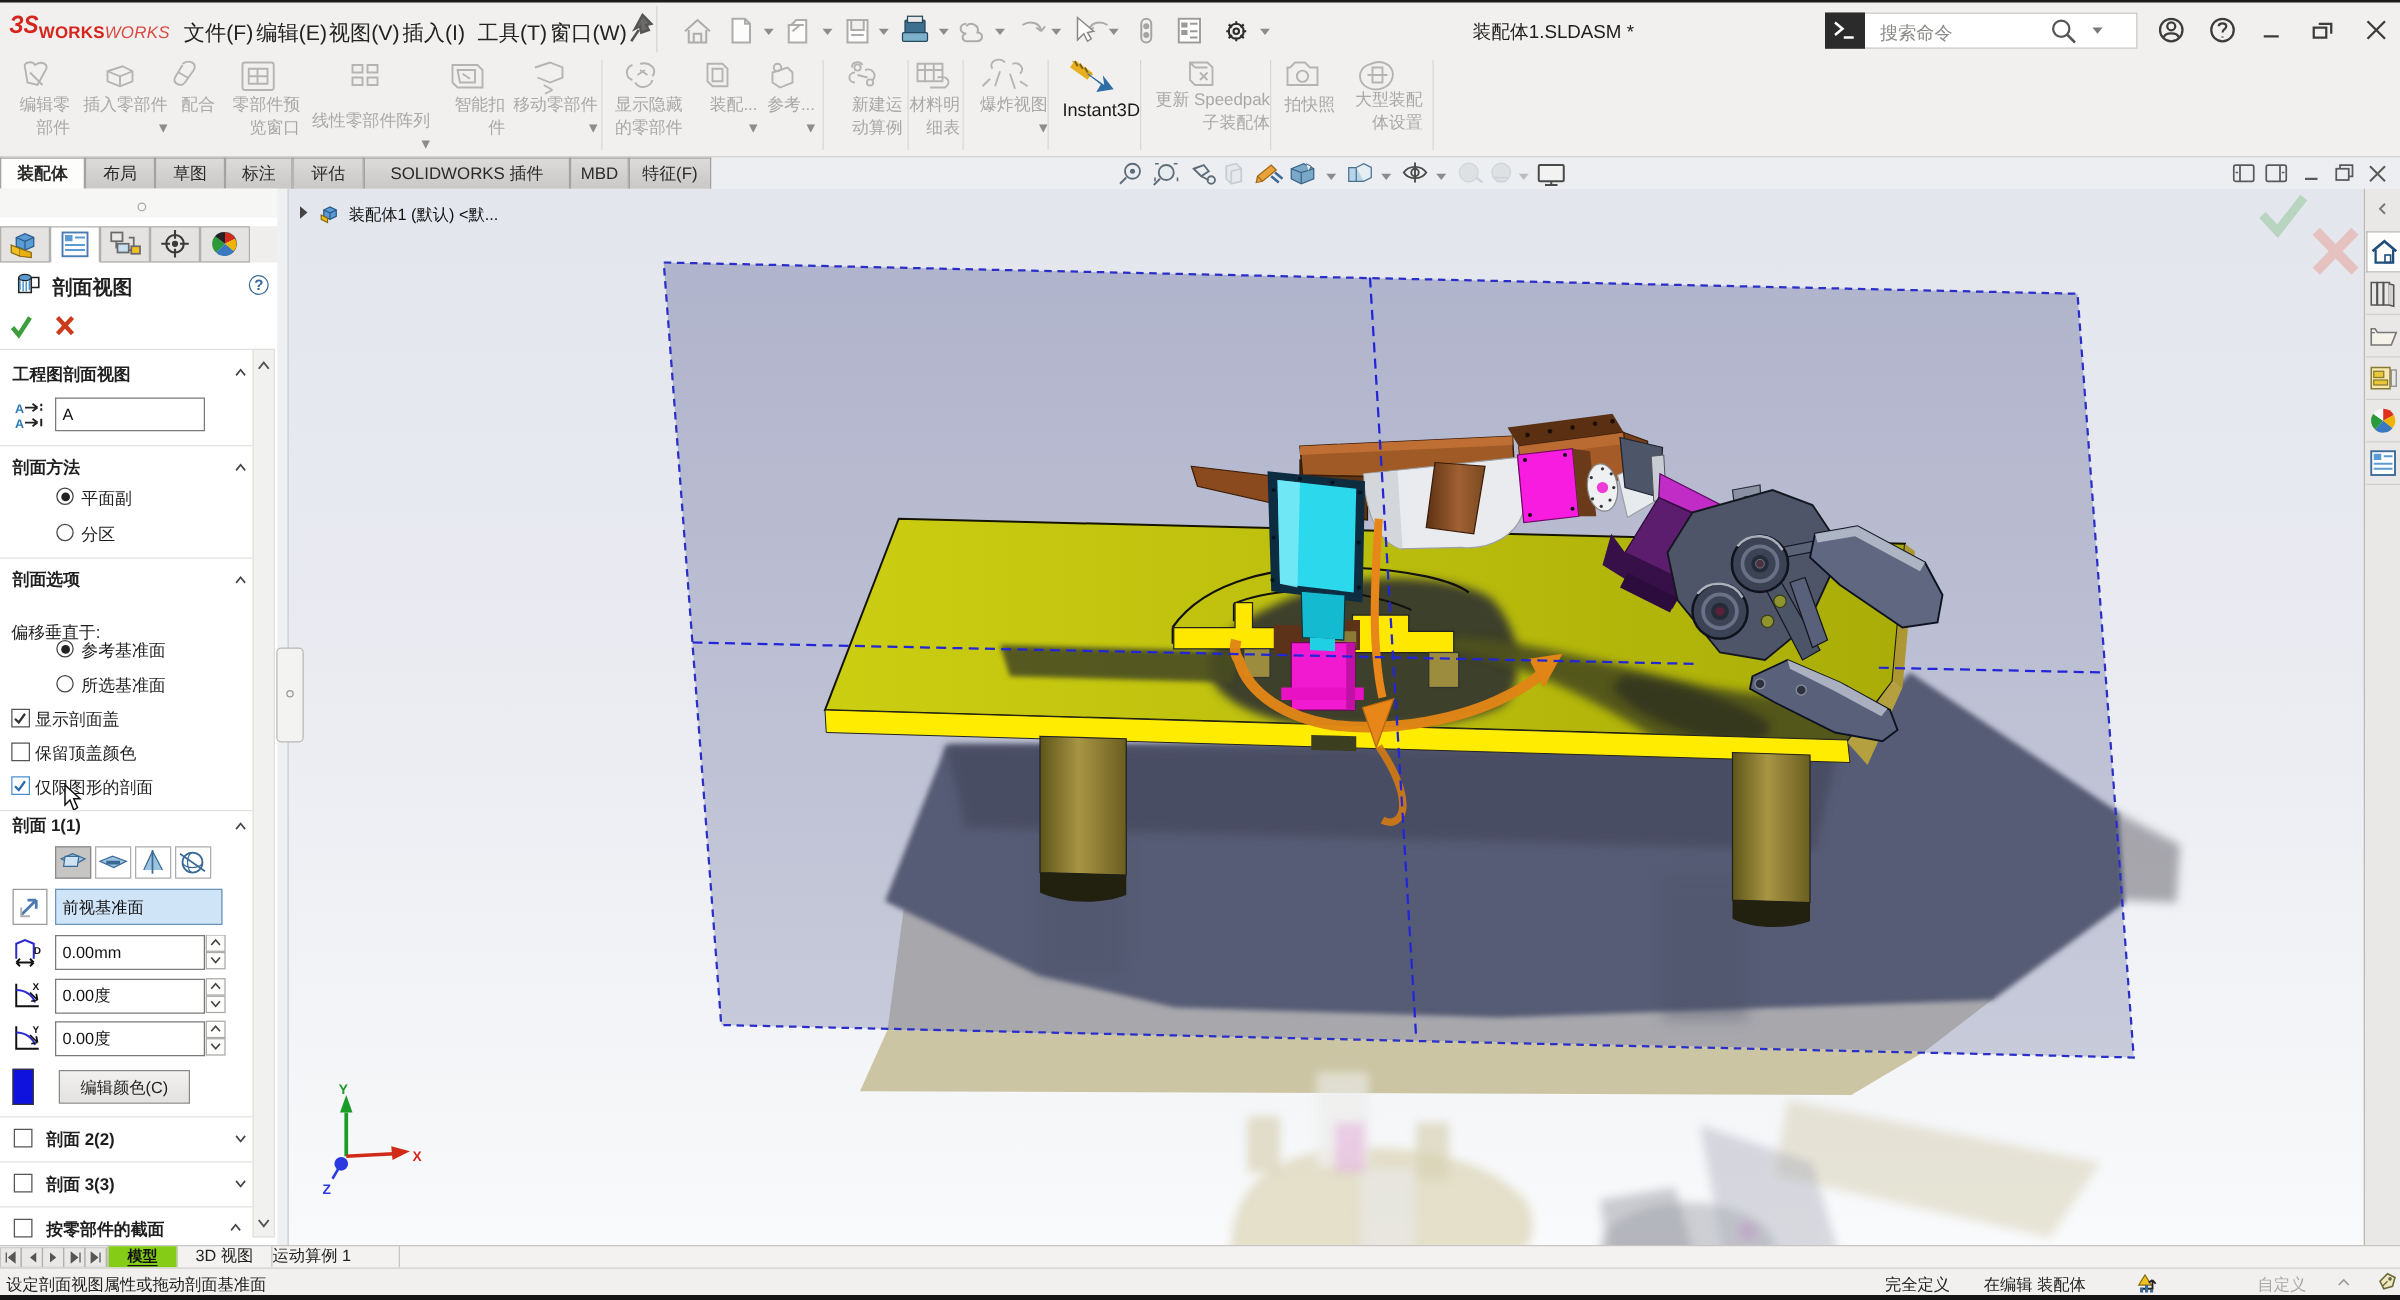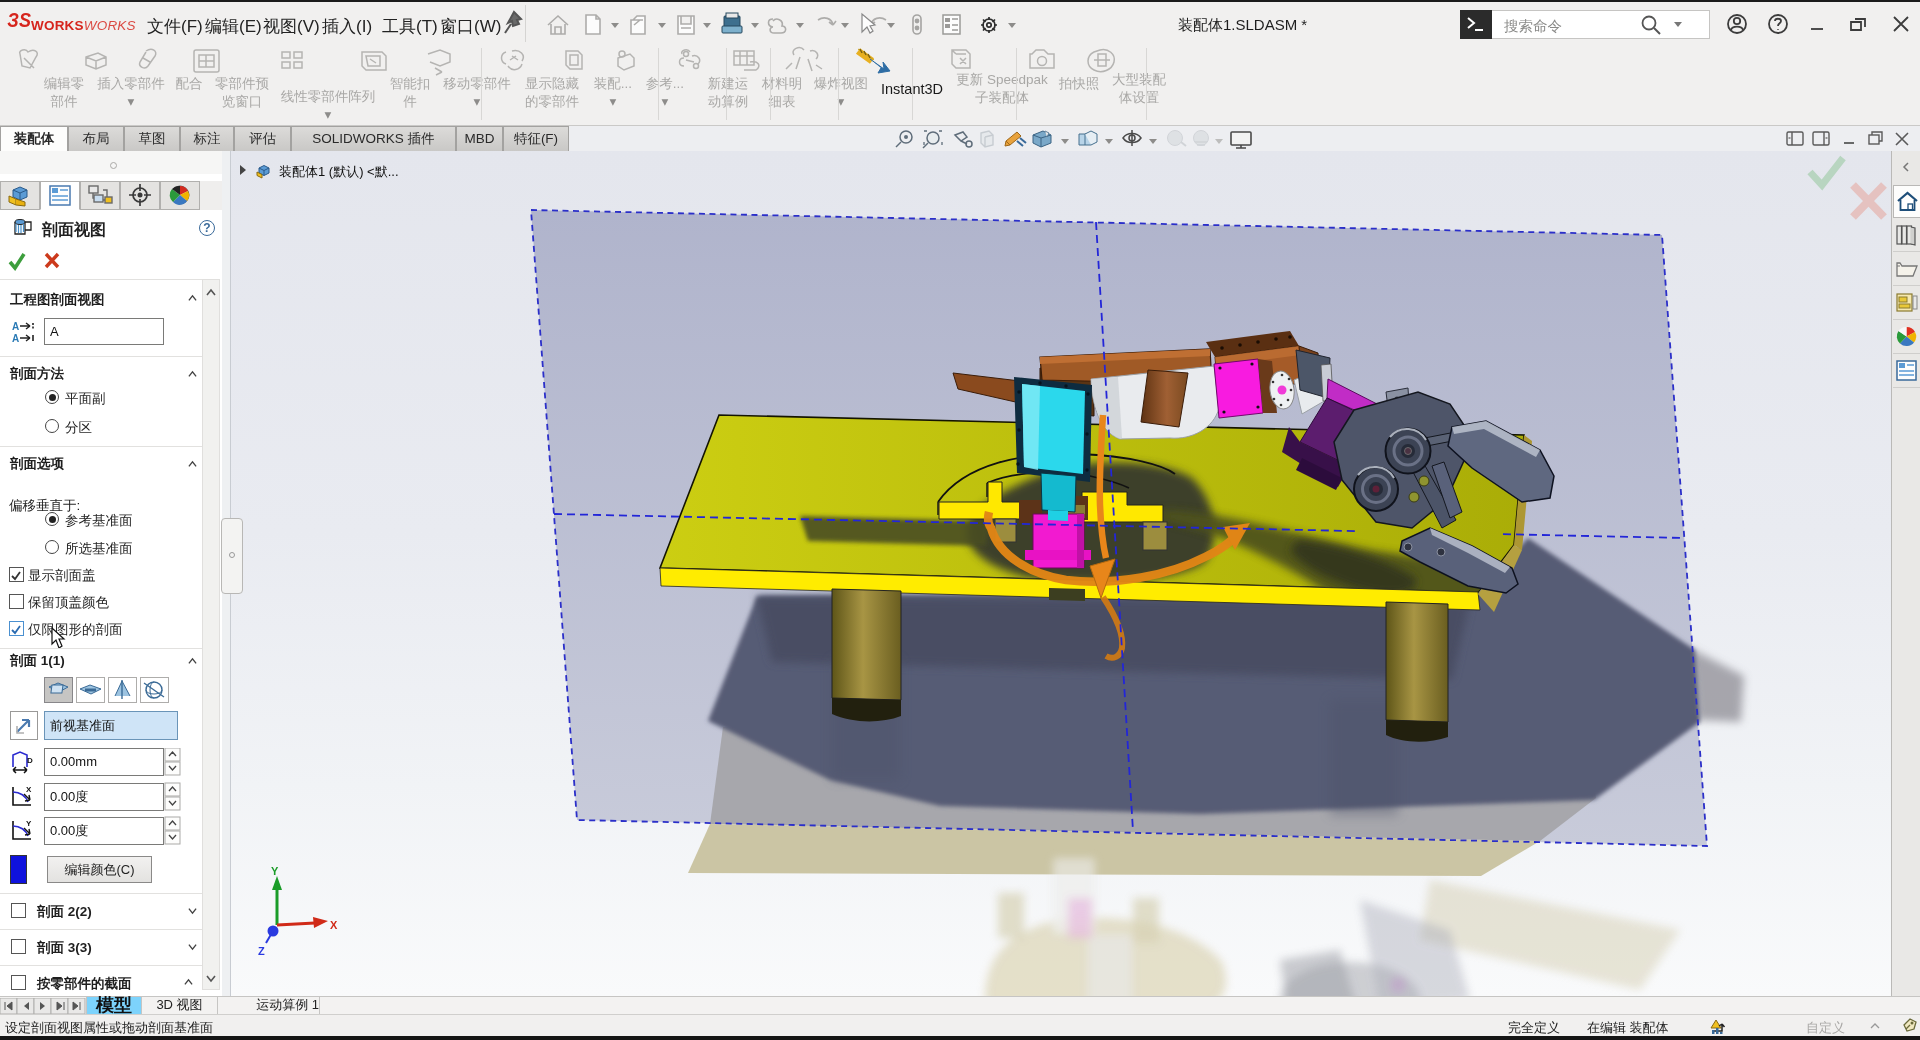--- a/index.html
+++ b/index.html
@@ -3,21 +3,21 @@
 <style>
 *{margin:0;padding:0;box-sizing:border-box;}
 html,body{width:1920px;height:1040px;overflow:hidden;font-family:"Liberation Sans",sans-serif;}
 body{position:relative;background:#f1f0ef;}
 .abs{position:absolute;}
 
 #titlebar{left:0;top:0;width:1920px;height:44px;background:#f1f0ef;border-top:2px solid #1b1b1b;}
 .menu{font-size:17px;color:#222;top:13px;}
 
 #ribbon{left:0;top:44px;width:1920px;height:82px;background:#f1f0ef;border-bottom:1px solid #cac9c7;}
-.ritem{position:absolute;text-align:center;font-size:13.5px;line-height:18px;color:#a9a8a6;margin-left:36px;}
+.ritem{position:absolute;text-align:right;font-size:13.5px;line-height:18px;color:#a9a8a6;}
 .ritem.en{color:#1a1a1a;}
 .rsep{position:absolute;top:4px;height:72px;width:1px;background:#d8d7d5;}
 
 #tabrow{left:0;top:126px;width:1920px;height:25px;background:#edeef1;}
 .ctab{position:absolute;top:0;height:25px;border:1px solid #a3a2a0;border-bottom:none;background:linear-gradient(#dcdbd9,#c9c8c6);font-size:13.5px;color:#2a2a2a;text-align:center;line-height:23px;}
 .ctab.active{background:#fdfdfc;font-weight:bold;}
 
 #viewport{left:231px;top:151px;width:1660px;height:845px;}
 
 #panel{left:0;top:151px;width:222px;height:845px;background:#fff;}
@@ -719,23 +719,23 @@
         <rect x="68" y="0" width="17" height="16"></rect>
       </g>
   <g fill="#555">
         <path d="M5 4 L5 12 M12 4 L7 8 L12 12 Z" stroke="#555"></path>
         <path d="M29 4 L24 8 L29 12 Z"></path>
         <path d="M40 4 L45 8 L40 12 Z"></path>
         <path d="M57 4 L62 8 L57 12 Z M64 4 L64 12" stroke="#555"></path>
         <path d="M73 4 L78 8 L73 12 Z M80 4 L80 12" stroke="#555"></path>
       </g>
  </svg>
- <div class="abs" style="left:86px;top:0px;width:56px;height:17px;background:#7dd3fc;border-left:1px solid #c6c5c3;border-right:1px solid #c6c5c3;font-size:18px;font-weight:bold;color:#111;text-align:center;line-height:16px"><span style="border-bottom:1px solid #111">模型</span></div>
+ <div class="abs" style="left:86px;top:0px;width:56px;height:17px;background:#84cc16;border-left:1px solid #c6c5c3;border-right:1px solid #c6c5c3;font-size:12px;font-weight:bold;color:#111;text-align:center;line-height:16px"><span style="border-bottom:1px solid #111">模型</span></div>
  <div class="abs" style="left:142px;top:0px;width:76px;height:17px;border-right:1px solid #c6c5c3;font-size:13px;color:#222;text-align:center;line-height:16px">3D 视图</div>
- <div class="abs" style="left:218px;top:0px;width:102px;height:17px;border-right:1px solid #c6c5c3;font-size:13px;color:#222;text-align:right;line-height:16px">运动算例 1</div>
+ <div class="abs" style="left:218px;top:0px;width:102px;height:17px;border-right:1px solid #c6c5c3;font-size:13px;color:#222;text-align:left;line-height:16px">运动算例 1</div>
 </div>
 <div class="abs" id="statusbar">
  <div class="abs" style="left:5px;top:4px">设定剖面视图属性或拖动剖面基准面</div>
  <div class="abs" style="left:1508px;top:4px">完全定义</div>
  <div class="abs" style="left:1587px;top:4px">在编辑 装配体</div>
  <svg class="abs" style="left:1709px;top:3px" width="18" height="17" viewBox="0 0 18 17">
       <path d="M2 10 L7 2 L12 10 Z" fill="#f0c020" stroke="#8a6a10"></path>
       <path d="M5 13 L13 13 L13 6 M13 6 L10 8 M13 6 L15.5 9" stroke="#222" stroke-width="1.5" fill="none"></path>
       <rect x="3" y="12" width="2.5" height="4" fill="#3a6a9a"></rect>
       <rect x="7" y="10" width="2.5" height="6" fill="#3a6a9a"></rect>

